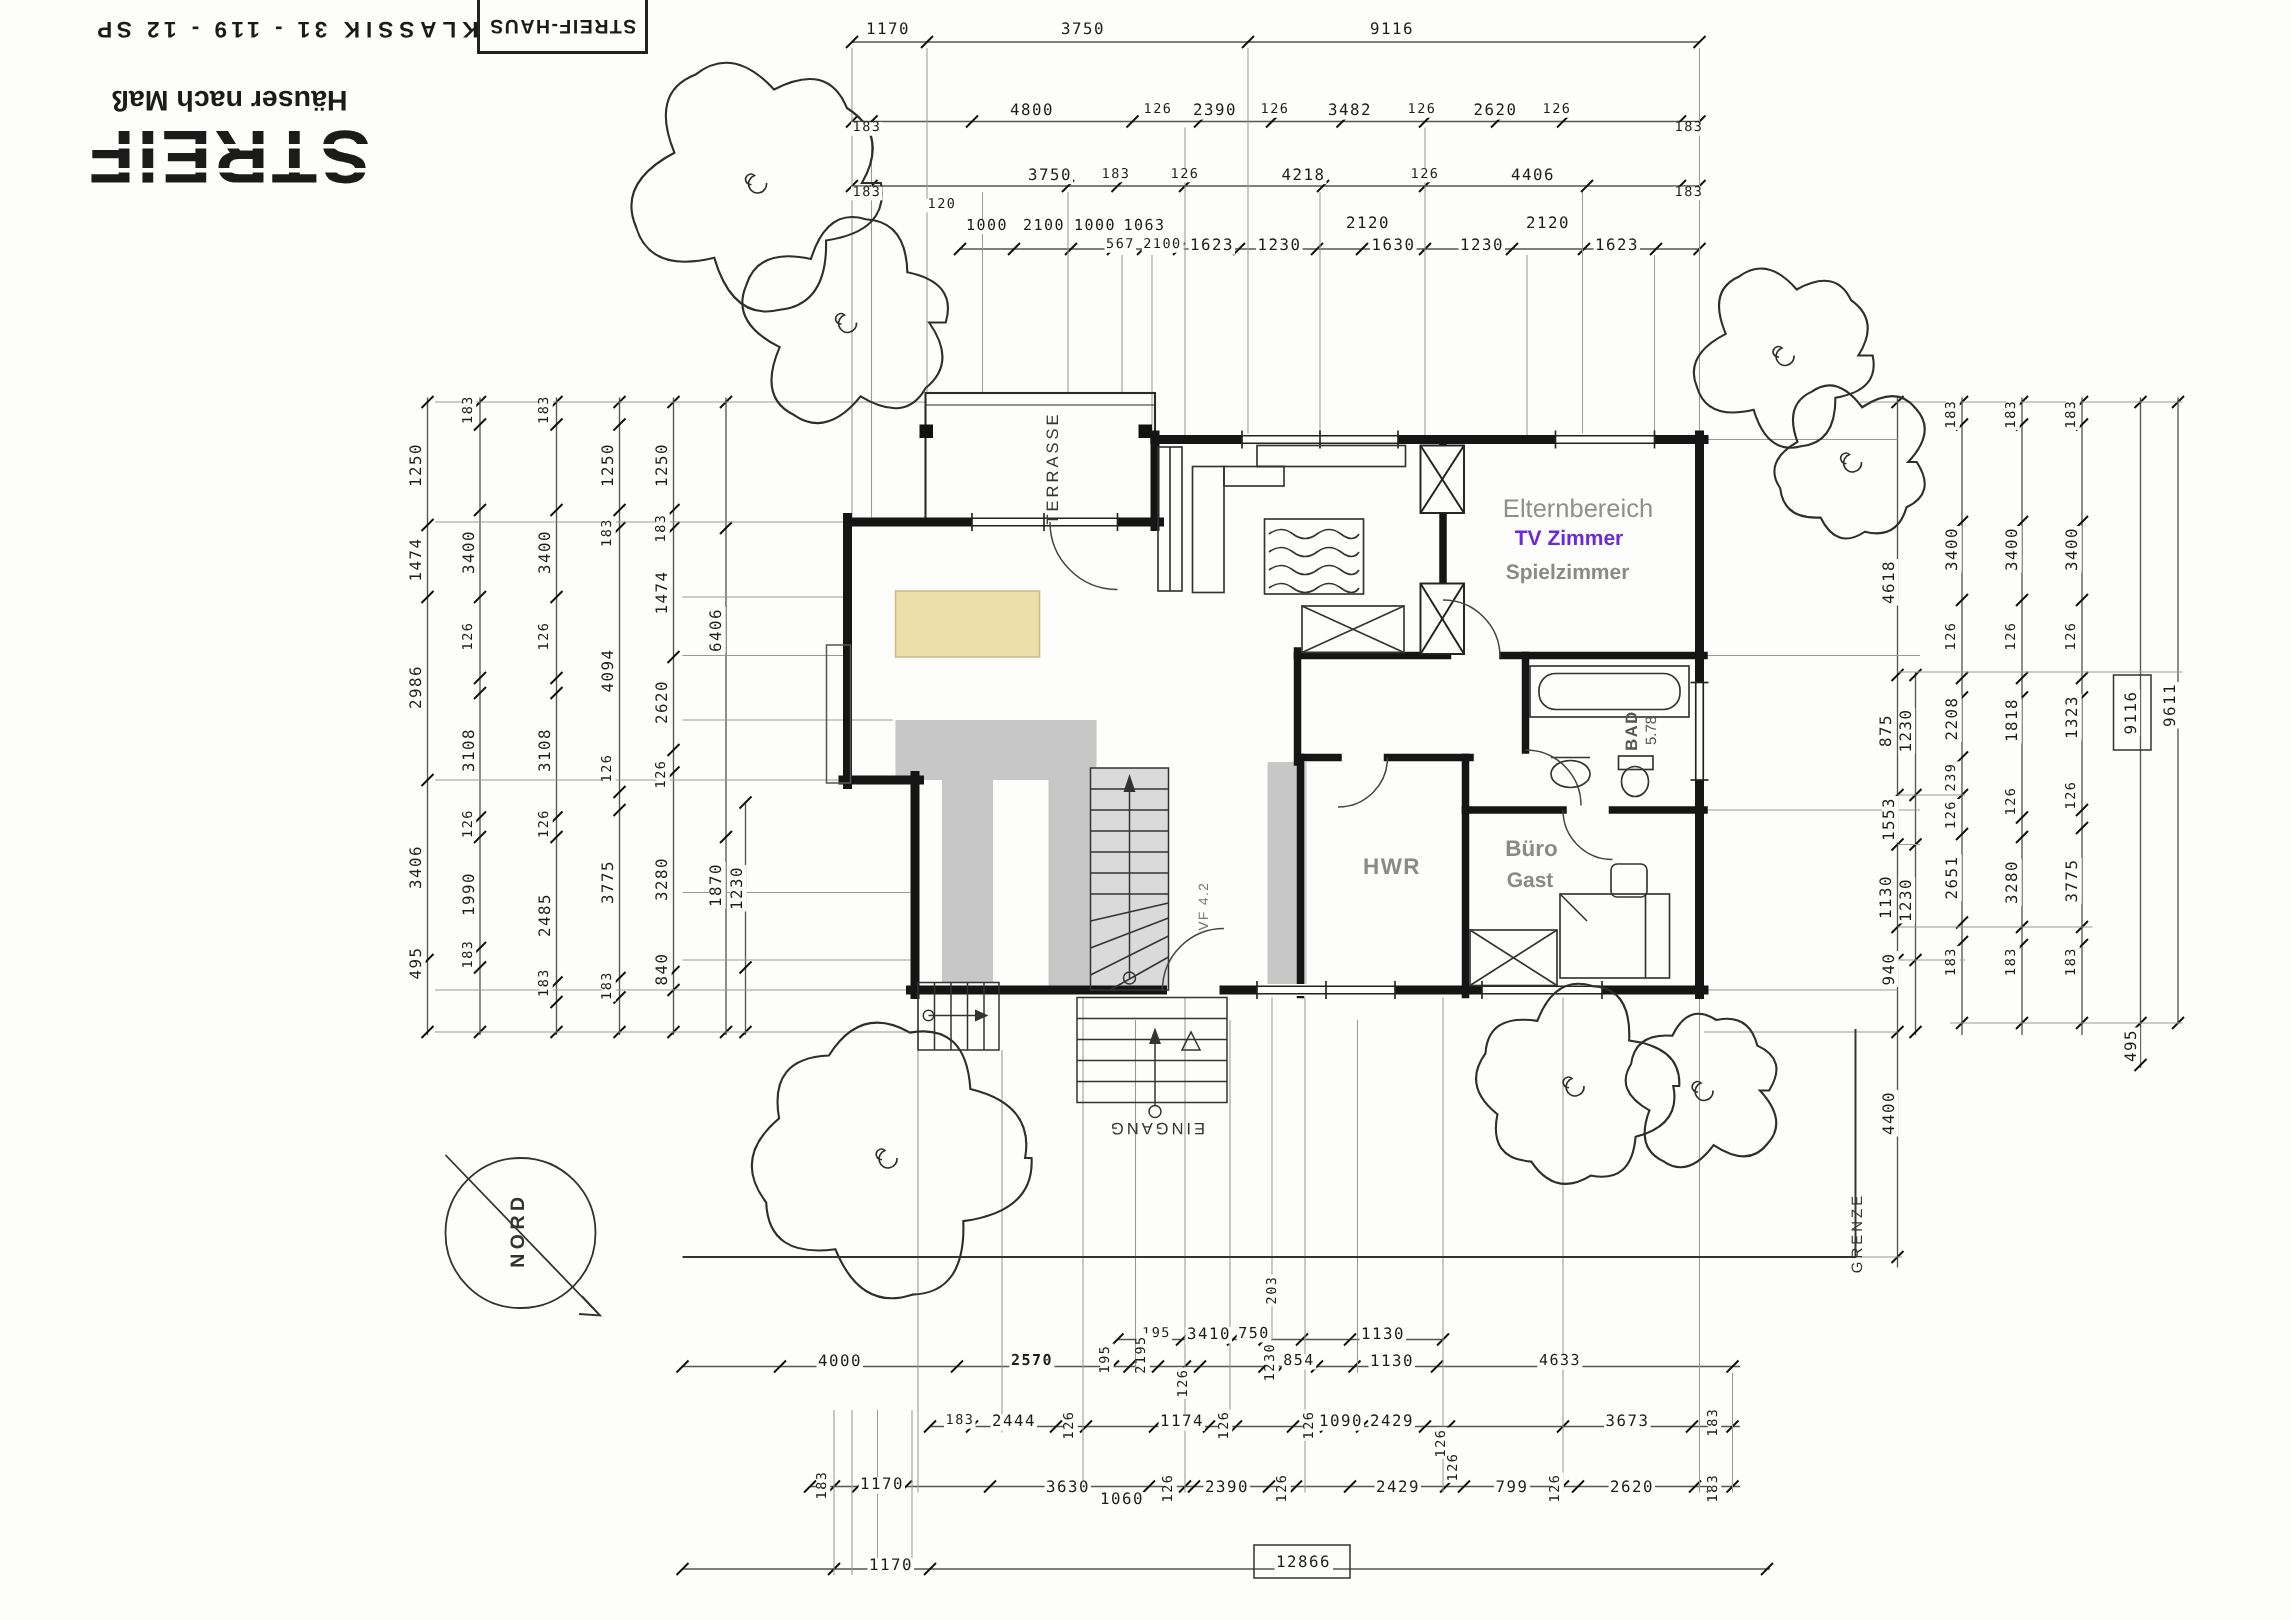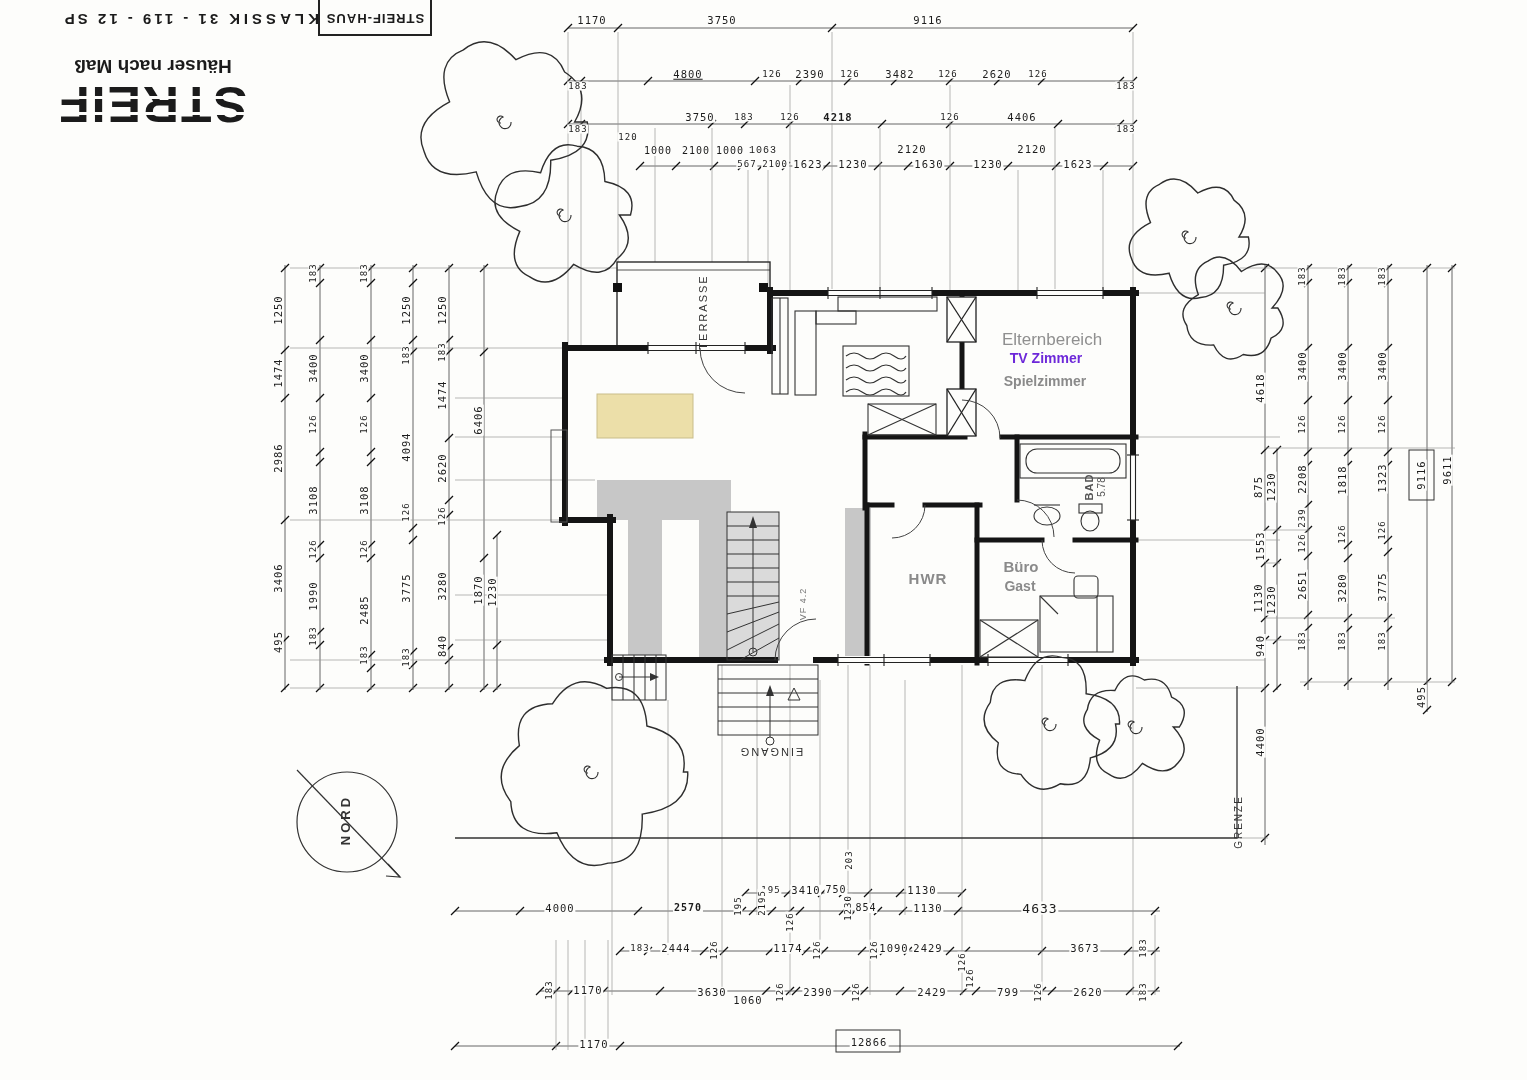--- a/index.html
+++ b/index.html
@@ -528,42 +528,42 @@
       <span class="lbl" style="left: 1102px; top: 487px; font-size: 10px; font-weight: 400; color: rgb(85, 85, 85); letter-spacing: 0px; transform: translate(-50%, -50%) rotate(-90deg);">5.78</span>
       <span class="lbl" style="left: 703px; top: 312px; font-size: 11px; font-weight: 500; color: rgb(51, 51, 51); letter-spacing: 2px; transform: translate(-50%, -50%) rotate(-90deg);">TERRASSE</span>
       <span class="lbl" style="left: 771px; top: 751px; font-size: 11px; font-weight: 500; color: rgb(51, 51, 51); letter-spacing: 2px; transform: translate(-50%, -50%) rotate(180deg);">EINGANG</span>
       <span class="lbl" style="left: 803px; top: 604px; font-size: 9px; font-weight: 400; color: rgb(119, 119, 119); letter-spacing: 1px; transform: translate(-50%, -50%) rotate(-90deg);">VF 4.2</span>
       <span class="lbl" style="left: 345px; top: 820px; font-size: 13px; font-weight: 600; color: rgb(51, 51, 51); letter-spacing: 3px; transform: translate(-50%, -50%) rotate(-90deg);">NORD</span>
       <span class="lbl" style="left: 1239px; top: 822px; font-size: 10px; font-weight: 500; color: rgb(51, 51, 51); letter-spacing: 2px; transform: translate(-50%, -50%) rotate(-90deg);">GRENZE</span>
       <span class="dim-lbl" style="left: 592px; top: 20px; font-size: 10.5px; transform: translate(-50%, -50%) rotate(0deg);">1170</span>
       <span class="dim-lbl" style="left: 722px; top: 20px; font-size: 10.5px; transform: translate(-50%, -50%) rotate(0deg);">3750</span>
       <span class="dim-lbl" style="left: 928px; top: 20px; font-size: 10.5px; transform: translate(-50%, -50%) rotate(0deg);">9116</span>
       <span class="dim-lbl" style="left: 578px; top: 86px; font-size: 9px; transform: translate(-50%, -50%) rotate(0deg);">183</span>
-      <span class="dim-lbl" style="left: 688px; top: 74px; font-size: 10.5px; transform: translate(-50%, -50%) rotate(0deg); text-decoration: underline;">4800</span>
+      <span class="dim-lbl" style="left: 688px; top: 74px; font-size: 10.5px; transform: translate(-50%, -50%) rotate(0deg);">4800</span>
       <span class="dim-lbl" style="left: 772px; top: 74px; font-size: 9px; transform: translate(-50%, -50%) rotate(0deg);">126</span>
       <span class="dim-lbl" style="left: 810px; top: 74px; font-size: 10.5px; transform: translate(-50%, -50%) rotate(0deg);">2390</span>
       <span class="dim-lbl" style="left: 850px; top: 74px; font-size: 9px; transform: translate(-50%, -50%) rotate(0deg);">126</span>
       <span class="dim-lbl" style="left: 900px; top: 74px; font-size: 10.5px; transform: translate(-50%, -50%) rotate(0deg);">3482</span>
       <span class="dim-lbl" style="left: 948px; top: 74px; font-size: 9px; transform: translate(-50%, -50%) rotate(0deg);">126</span>
       <span class="dim-lbl" style="left: 997px; top: 74px; font-size: 10.5px; transform: translate(-50%, -50%) rotate(0deg);">2620</span>
       <span class="dim-lbl" style="left: 1038px; top: 74px; font-size: 9px; transform: translate(-50%, -50%) rotate(0deg);">126</span>
       <span class="dim-lbl" style="left: 1126px; top: 86px; font-size: 9px; transform: translate(-50%, -50%) rotate(0deg);">183</span>
       <span class="dim-lbl" style="left: 578px; top: 129px; font-size: 9px; transform: translate(-50%, -50%) rotate(0deg);">183</span>
       <span class="dim-lbl" style="left: 700px; top: 117px; font-size: 10.5px; transform: translate(-50%, -50%) rotate(0deg);">3750</span>
       <span class="dim-lbl" style="left: 744px; top: 117px; font-size: 9px; transform: translate(-50%, -50%) rotate(0deg);">183</span>
       <span class="dim-lbl" style="left: 628px; top: 137px; font-size: 9px; transform: translate(-50%, -50%) rotate(0deg);">120</span>
       <span class="dim-lbl" style="left: 790px; top: 117px; font-size: 9px; transform: translate(-50%, -50%) rotate(0deg);">126</span>
-      <span class="dim-lbl" style="left: 838px; top: 117px; font-size: 10.5px; transform: translate(-50%, -50%) rotate(0deg); font-weight: bold;">4218</span>
+      <span class="dim-lbl" style="left: 869px; top: 117px; font-size: 10.5px; transform: translate(-50%, -50%) rotate(0deg);">4218</span>
       <span class="dim-lbl" style="left: 950px; top: 117px; font-size: 9px; transform: translate(-50%, -50%) rotate(0deg);">126</span>
       <span class="dim-lbl" style="left: 1022px; top: 117px; font-size: 10.5px; transform: translate(-50%, -50%) rotate(0deg); text-align: center;">4406</span>
       <span class="dim-lbl" style="left: 1126px; top: 129px; font-size: 9px; transform: translate(-50%, -50%) rotate(0deg);">183</span>
       <span class="dim-lbl" style="left: 658px; top: 151px; font-size: 10px; transform: translate(-50%, -50%) rotate(0deg);">1000</span>
       <span class="dim-lbl" style="left: 696px; top: 151px; font-size: 10px; transform: translate(-50%, -50%) rotate(0deg);">2100</span>
       <span class="dim-lbl" style="left: 730px; top: 151px; font-size: 10px; transform: translate(-50%, -50%) rotate(0deg);">1000</span>
-      <span class="dim-lbl" style="left: 763px; top: 151px; font-size: 10px; transform: translate(-50%, -50%) rotate(0deg); font-family: Liberation Mono, monospace;">1063</span>
+      <span class="dim-lbl" style="left: 763px; top: 151px; font-size: 10px; transform: translate(-50%, -50%) rotate(0deg);">1063</span>
       <span class="dim-lbl" style="left: 747px; top: 164px; font-size: 9px; transform: translate(-50%, -50%) rotate(0deg);">567</span>
       <span class="dim-lbl" style="left: 775px; top: 164px; font-size: 9px; transform: translate(-50%, -50%) rotate(0deg);">2100</span>
       <span class="dim-lbl" style="left: 808px; top: 164px; font-size: 10.5px; transform: translate(-50%, -50%) rotate(0deg);">1623</span>
       <span class="dim-lbl" style="left: 853px; top: 164px; font-size: 10.5px; transform: translate(-50%, -50%) rotate(0deg);">1230</span>
       <span class="dim-lbl" style="left: 912px; top: 149px; font-size: 10.5px; transform: translate(-50%, -50%) rotate(0deg);">2120</span>
       <span class="dim-lbl" style="left: 929px; top: 164px; font-size: 10.5px; transform: translate(-50%, -50%) rotate(0deg);">1630</span>
       <span class="dim-lbl" style="left: 988px; top: 164px; font-size: 10.5px; transform: translate(-50%, -50%) rotate(0deg);">1230</span>
       <span class="dim-lbl" style="left: 1032px; top: 149px; font-size: 10.5px; transform: translate(-50%, -50%) rotate(0deg);">2120</span>
       <span class="dim-lbl" style="left: 1078px; top: 164px; font-size: 10.5px; transform: translate(-50%, -50%) rotate(0deg);">1623</span>
       <span class="dim-lbl" style="left: 278px; top: 310px; font-size: 10.5px; transform: translate(-50%, -50%) rotate(-90deg);">1250</span>
@@ -639,21 +639,21 @@
       <span class="dim-lbl" style="left: 806px; top: 890px; font-size: 10.5px; transform: translate(-50%, -50%) rotate(0deg);">3410</span>
       <span class="dim-lbl" style="left: 836px; top: 890px; font-size: 10px; transform: translate(-50%, -50%) rotate(0deg);">750</span>
       <span class="dim-lbl" style="left: 922px; top: 890px; font-size: 10.5px; transform: translate(-50%, -50%) rotate(0deg);">1130</span>
       <span class="dim-lbl" style="left: 560px; top: 908px; font-size: 10.5px; transform: translate(-50%, -50%) rotate(0deg);">4000</span>
       <span class="dim-lbl" style="left: 688px; top: 908px; font-size: 10px; transform: translate(-50%, -50%) rotate(0deg); font-weight: bold;">2570</span>
       <span class="dim-lbl" style="left: 738px; top: 906px; font-size: 9px; transform: translate(-50%, -50%) rotate(-90deg);">195</span>
       <span class="dim-lbl" style="left: 762px; top: 903px; font-size: 9px; transform: translate(-50%, -50%) rotate(-90deg);">2195</span>
       <span class="dim-lbl" style="left: 848px; top: 908px; font-size: 9px; transform: translate(-50%, -50%) rotate(-90deg);">1230</span>
       <span class="dim-lbl" style="left: 866px; top: 908px; font-size: 10px; transform: translate(-50%, -50%) rotate(0deg);">854</span>
       <span class="dim-lbl" style="left: 928px; top: 908px; font-size: 10.5px; transform: translate(-50%, -50%) rotate(0deg);">1130</span>
-      <span class="dim-lbl" style="left: 1040px; top: 908px; font-size: 13px; transform: translate(-50%, -50%) rotate(0deg);">4633</span>
+      <span class="dim-lbl" style="left: 1040px; top: 908px; font-size: 10px; transform: translate(-50%, -50%) rotate(0deg);">4633</span>
       <span class="dim-lbl" style="left: 790px; top: 922px; font-size: 9px; transform: translate(-50%, -50%) rotate(-90deg);">126</span>
       <span class="dim-lbl" style="left: 640px; top: 948px; font-size: 9px; transform: translate(-50%, -50%) rotate(0deg);">183</span>
       <span class="dim-lbl" style="left: 676px; top: 948px; font-size: 10.5px; transform: translate(-50%, -50%) rotate(0deg);">2444</span>
       <span class="dim-lbl" style="left: 714px; top: 950px; font-size: 9px; transform: translate(-50%, -50%) rotate(-90deg);">126</span>
       <span class="dim-lbl" style="left: 748px; top: 1000px; font-size: 10.5px; transform: translate(-50%, -50%) rotate(0deg);">1060</span>
       <span class="dim-lbl" style="left: 788px; top: 948px; font-size: 10.5px; transform: translate(-50%, -50%) rotate(0deg);">1174</span>
       <span class="dim-lbl" style="left: 817px; top: 950px; font-size: 9px; transform: translate(-50%, -50%) rotate(-90deg);">126</span>
       <span class="dim-lbl" style="left: 894px; top: 948px; font-size: 10.5px; transform: translate(-50%, -50%) rotate(0deg);">1090</span>
       <span class="dim-lbl" style="left: 874px; top: 950px; font-size: 9px; transform: translate(-50%, -50%) rotate(-90deg);">126</span>
       <span class="dim-lbl" style="left: 928px; top: 948px; font-size: 10.5px; transform: translate(-50%, -50%) rotate(0deg);">2429</span>

